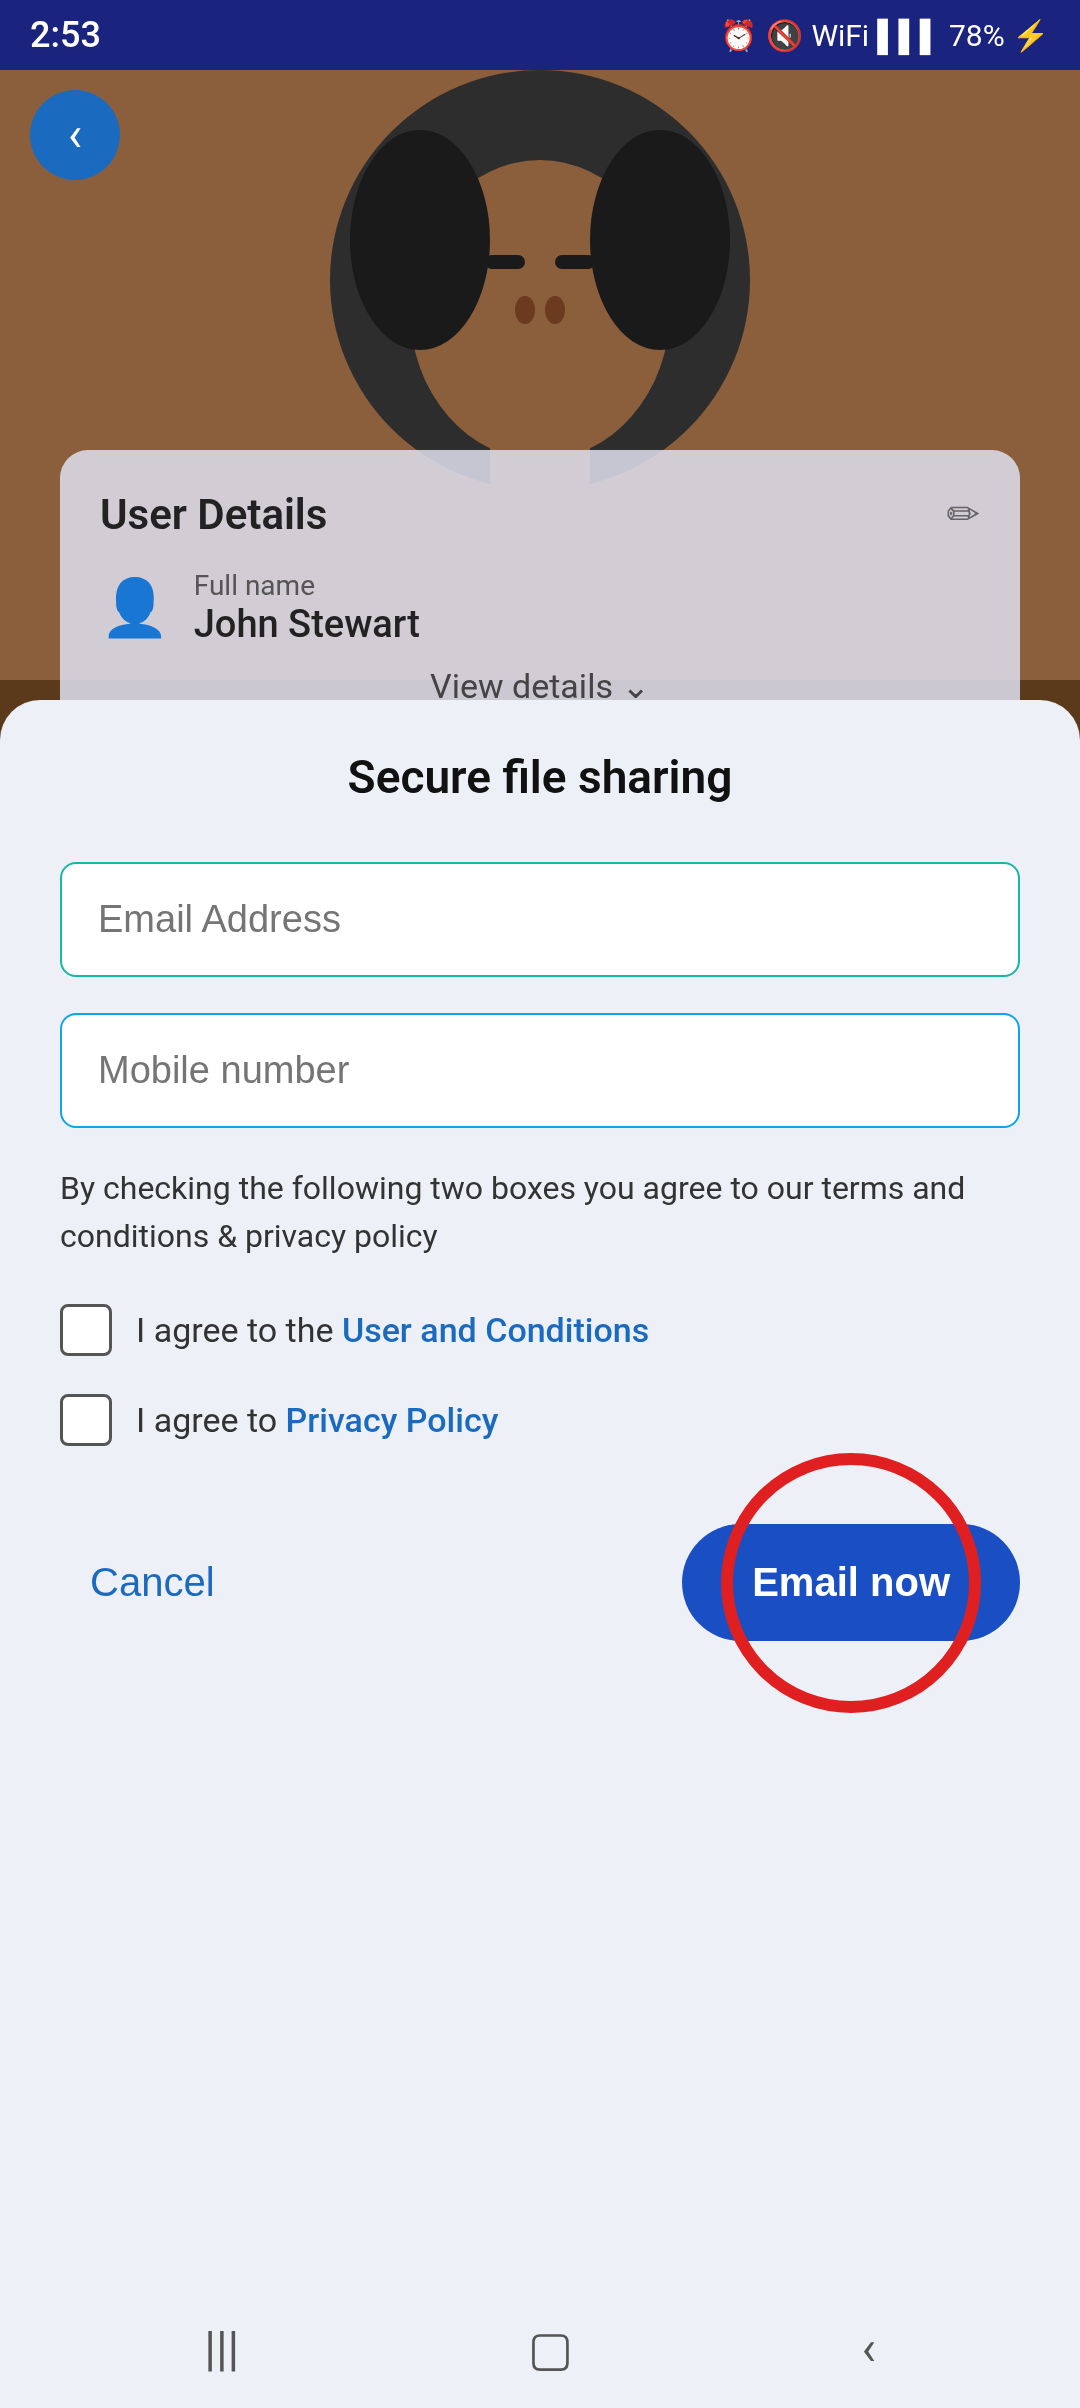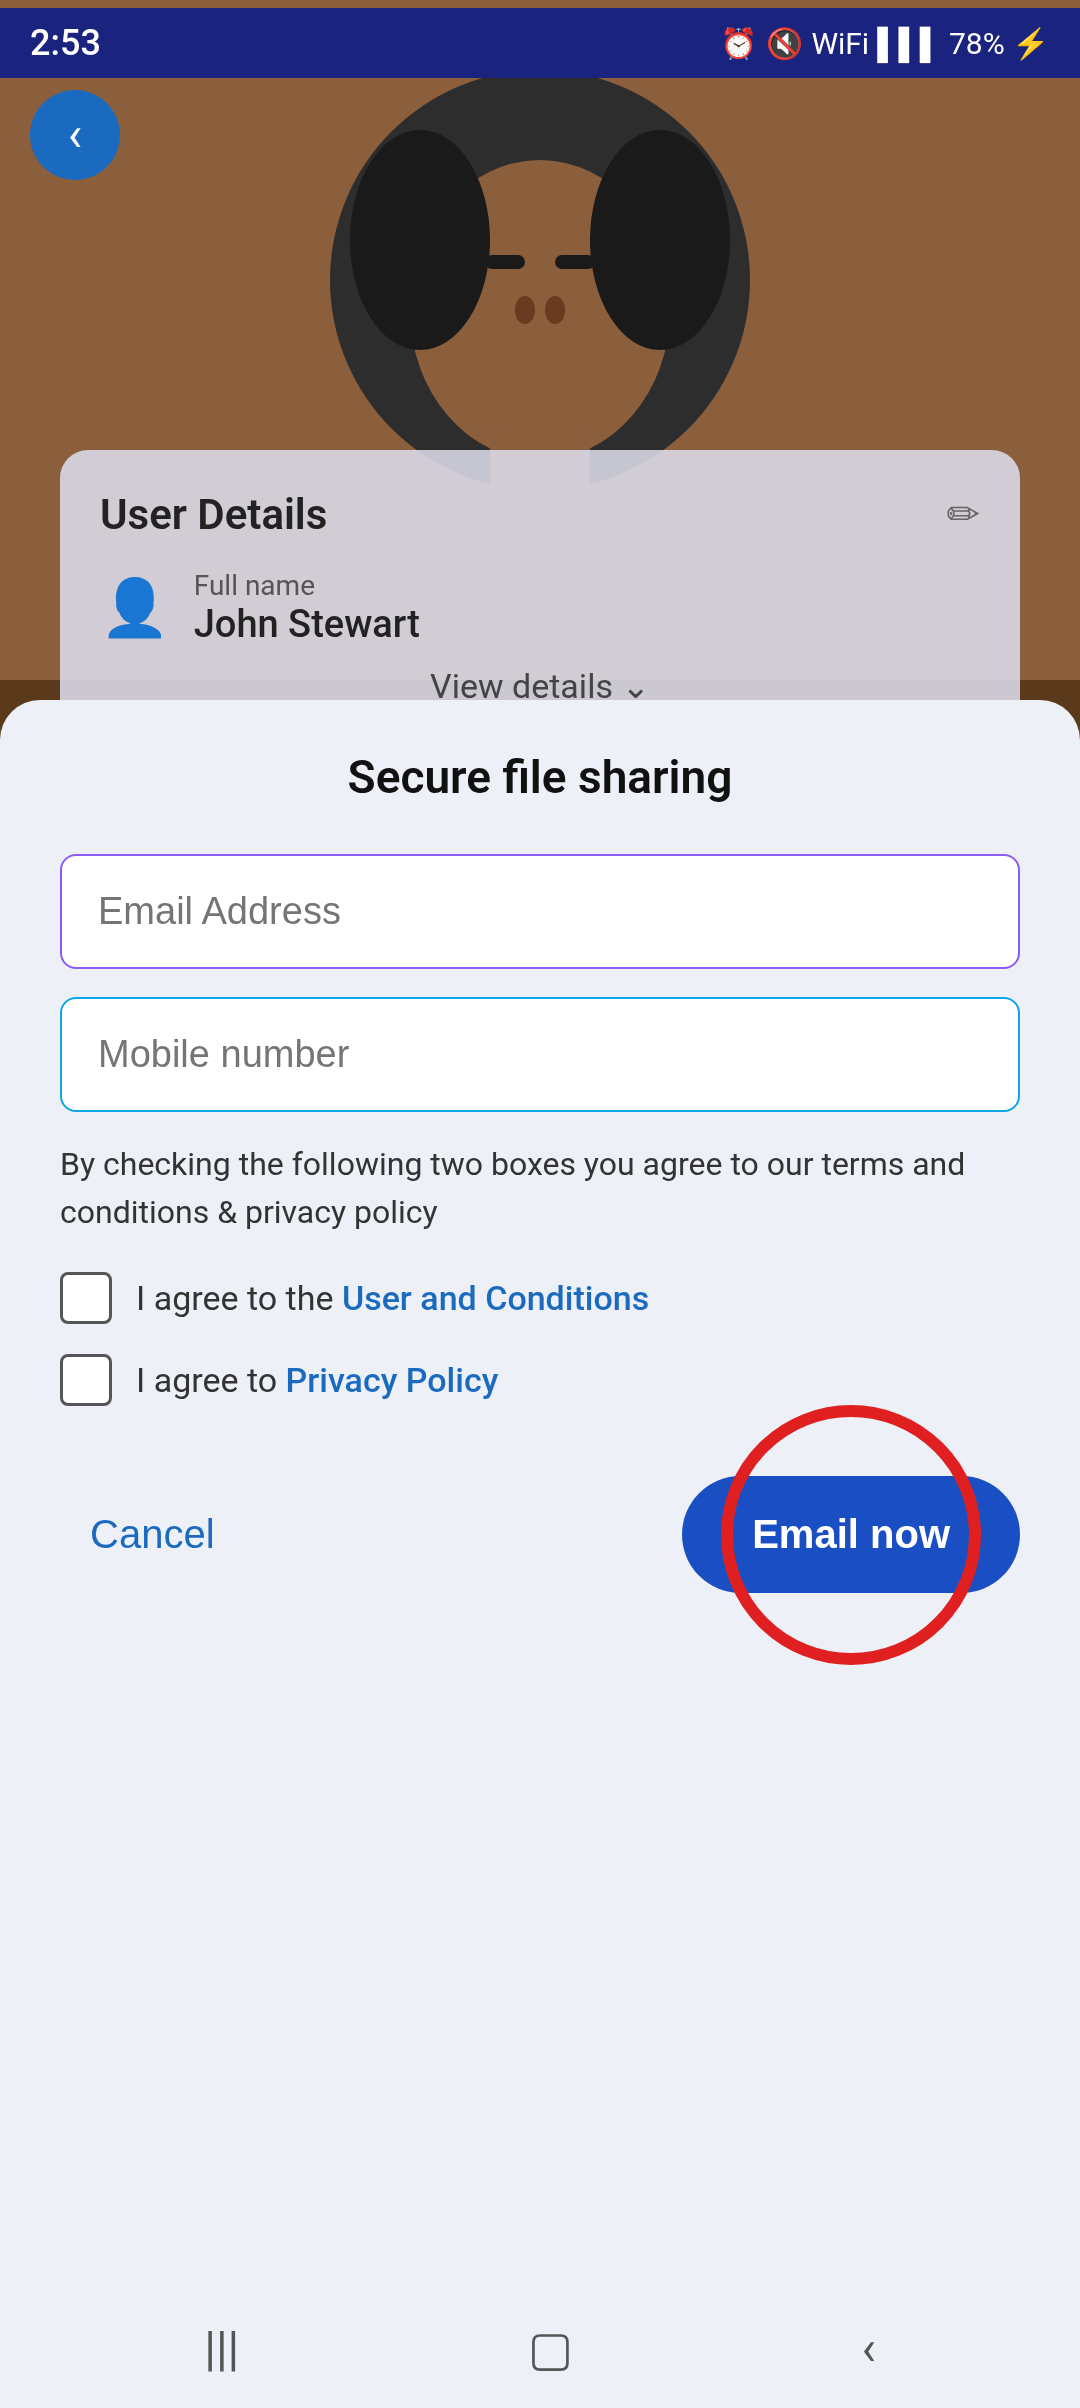--- a/index.html
+++ b/index.html
@@ -10,21 +10,21 @@
       height: 2408px;
       overflow: hidden;
       font-family: 'Roboto', Arial, sans-serif;
       background: #5a3a1a;
       position: relative;
     }
 
     
     .status-bar {
       position: absolute;
-      top: 8px;
+      top: 0;
       left: 0;
       right: 0;
       height: 70px;
       background: #1a237e;
       display: flex;
       align-items: center;
       justify-content: space-between;
       padding: 0 30px;
       z-index: 100;
     }
@@ -153,35 +153,35 @@
       top: 700px;
       left: 0;
       right: 0;
       bottom: 0;
       background: #eef0f7;
       border-radius: 40px 40px 0 0;
       z-index: 20;
       padding: 50px 60px;
       display: flex;
       flex-direction: column;
-      gap: 0;
+      gap: 8px;
     }
 
     .modal-title {
       font-size: 46px;
       font-weight: 600;
       color: #111;
       text-align: center;
       margin-bottom: 50px;
     }
 
     
     .form-field {
       background: white;
-      border: 2px solid #8b5cf6;
+      border: 2px solid #14b8a6;
       border-radius: 16px;
       padding: 34px 36px;
       font-size: 38px;
       color: #7f1d1d;
       margin-bottom: 28px;
       width: 100%;
       outline: none;
     }
 
     .phone-row {

